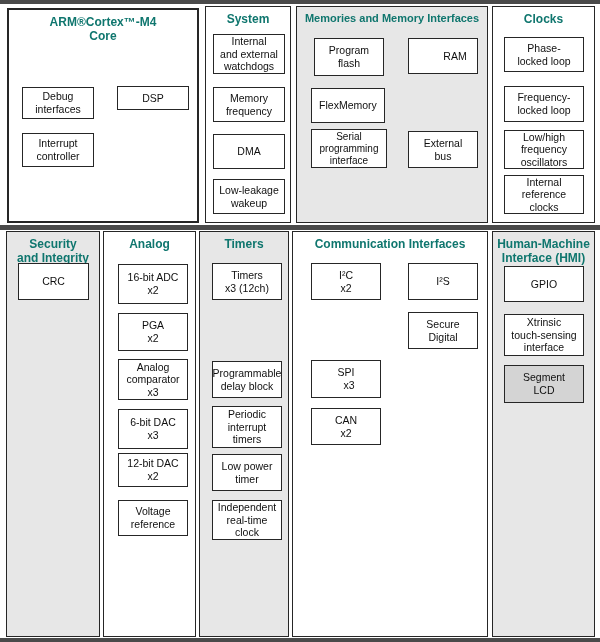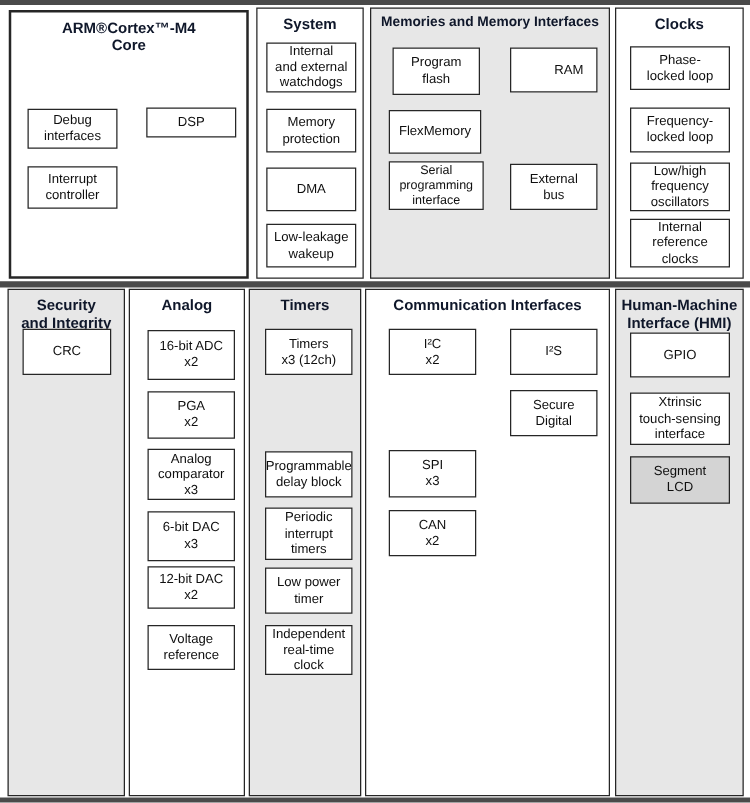--- a/index.html
+++ b/index.html
@@ -26,21 +26,21 @@
   }
   .panel.gray { background: #e7e7e7; }
 
   .hdr {
     position: absolute; top: 5px; left: 0; right: 0;
     text-align: center;
     font-weight: bold;
     font-size: 12px;
     line-height: 1.18;
     white-space: pre-line;
-    color: #0f172a;
+    color: #0f766e;
   }
   .hdr-sm { font-size: 11px; white-space: nowrap; }
 
   .box {
     position: absolute;
     border: 1px solid #262626;
     background: #ffffff;
     display: flex; align-items: center; justify-content: center;
     text-align: center;
     font-size: 10.5px;
@@ -100,21 +100,21 @@
   .p-tim .b3 { left: 12px; top: 174px; width: 70px; height: 42px; }
   .p-tim .b4 { left: 12px; top: 222px; width: 70px; height: 37px; }
   .p-tim .b5 { left: 12px; top: 268px; width: 70px; height: 40px; }
 
   
   .p-com { left: 292px; top: 231px; width: 196px; height: 406px; }
   .p-com .b0 { left: 18px; top: 31px; width: 70px; height: 37px; }
   .p-com .b1 { left: 115px; top: 31px; width: 70px; height: 37px; }
   .p-com .b2 { left: 18px; top: 80px; width: 70px; height: 37px; }
   .p-com .b3 { left: 115px; top: 80px; width: 70px; height: 37px; }
-  .p-com .b4 { left: 18px; top: 128px; width: 70px; height: 38px; }
+  .p-com .b4 { left: 18px; top: 128px; width: 70px; height: 38px; text-align: right; }
   .p-com .b5 { left: 18px; top: 176px; width: 70px; height: 37px; }
 
   
   .p-hmi { left: 492px; top: 231px; width: 103px; height: 406px; }
   .p-hmi .b0 { left: 11px; top: 34px; width: 80px; height: 36px; }
   .p-hmi .b1 { left: 11px; top: 82px; width: 80px; height: 42px; }
   .p-hmi .b2 { left: 11px; top: 133px; width: 80px; height: 38px; }
 </style>
 </head>
 <body>
@@ -132,21 +132,21 @@
   <div class="box b2">Interrupt
 controller</div>
 </div>
 
 <div class="panel p-sys">
   <div class="hdr">System</div>
   <div class="box b0">Internal
 and external
 watchdogs</div>
   <div class="box b1">Memory
-protection</div>
+frequency</div>
   <div class="box b2">DMA</div>
   <div class="box b3">Low-leakage
 wakeup</div>
 </div>
 
 <div class="panel gray p-mem">
   <div class="hdr hdr-sm">Memories and Memory Interfaces</div>
   <div class="box b0">Program
 flash</div>
   <div class="box b1">RAM</div>

